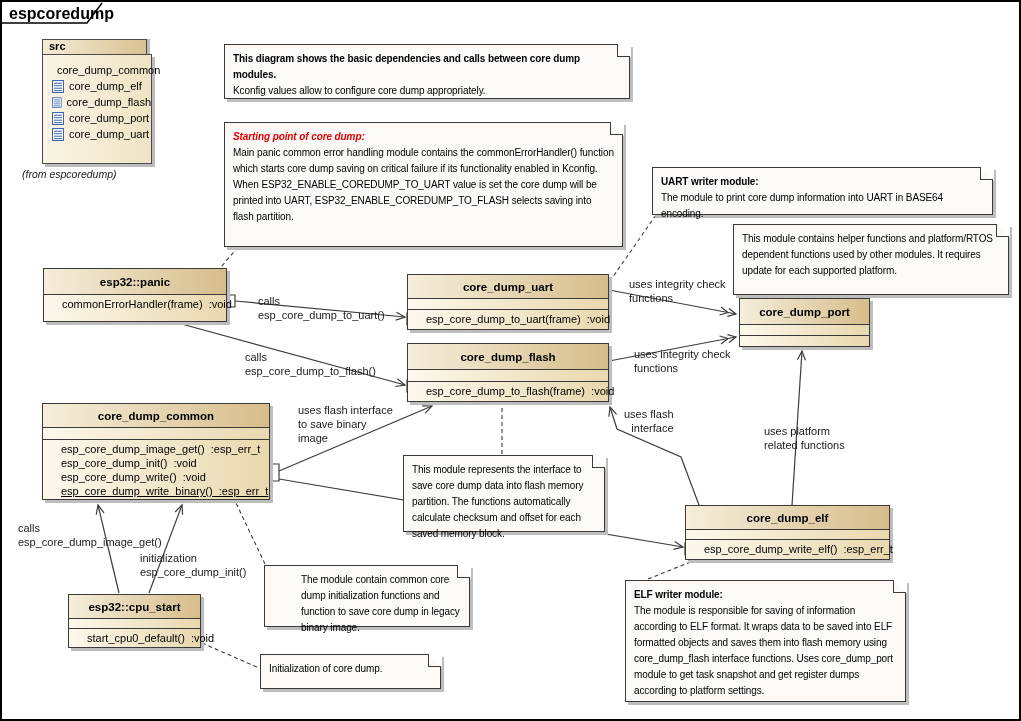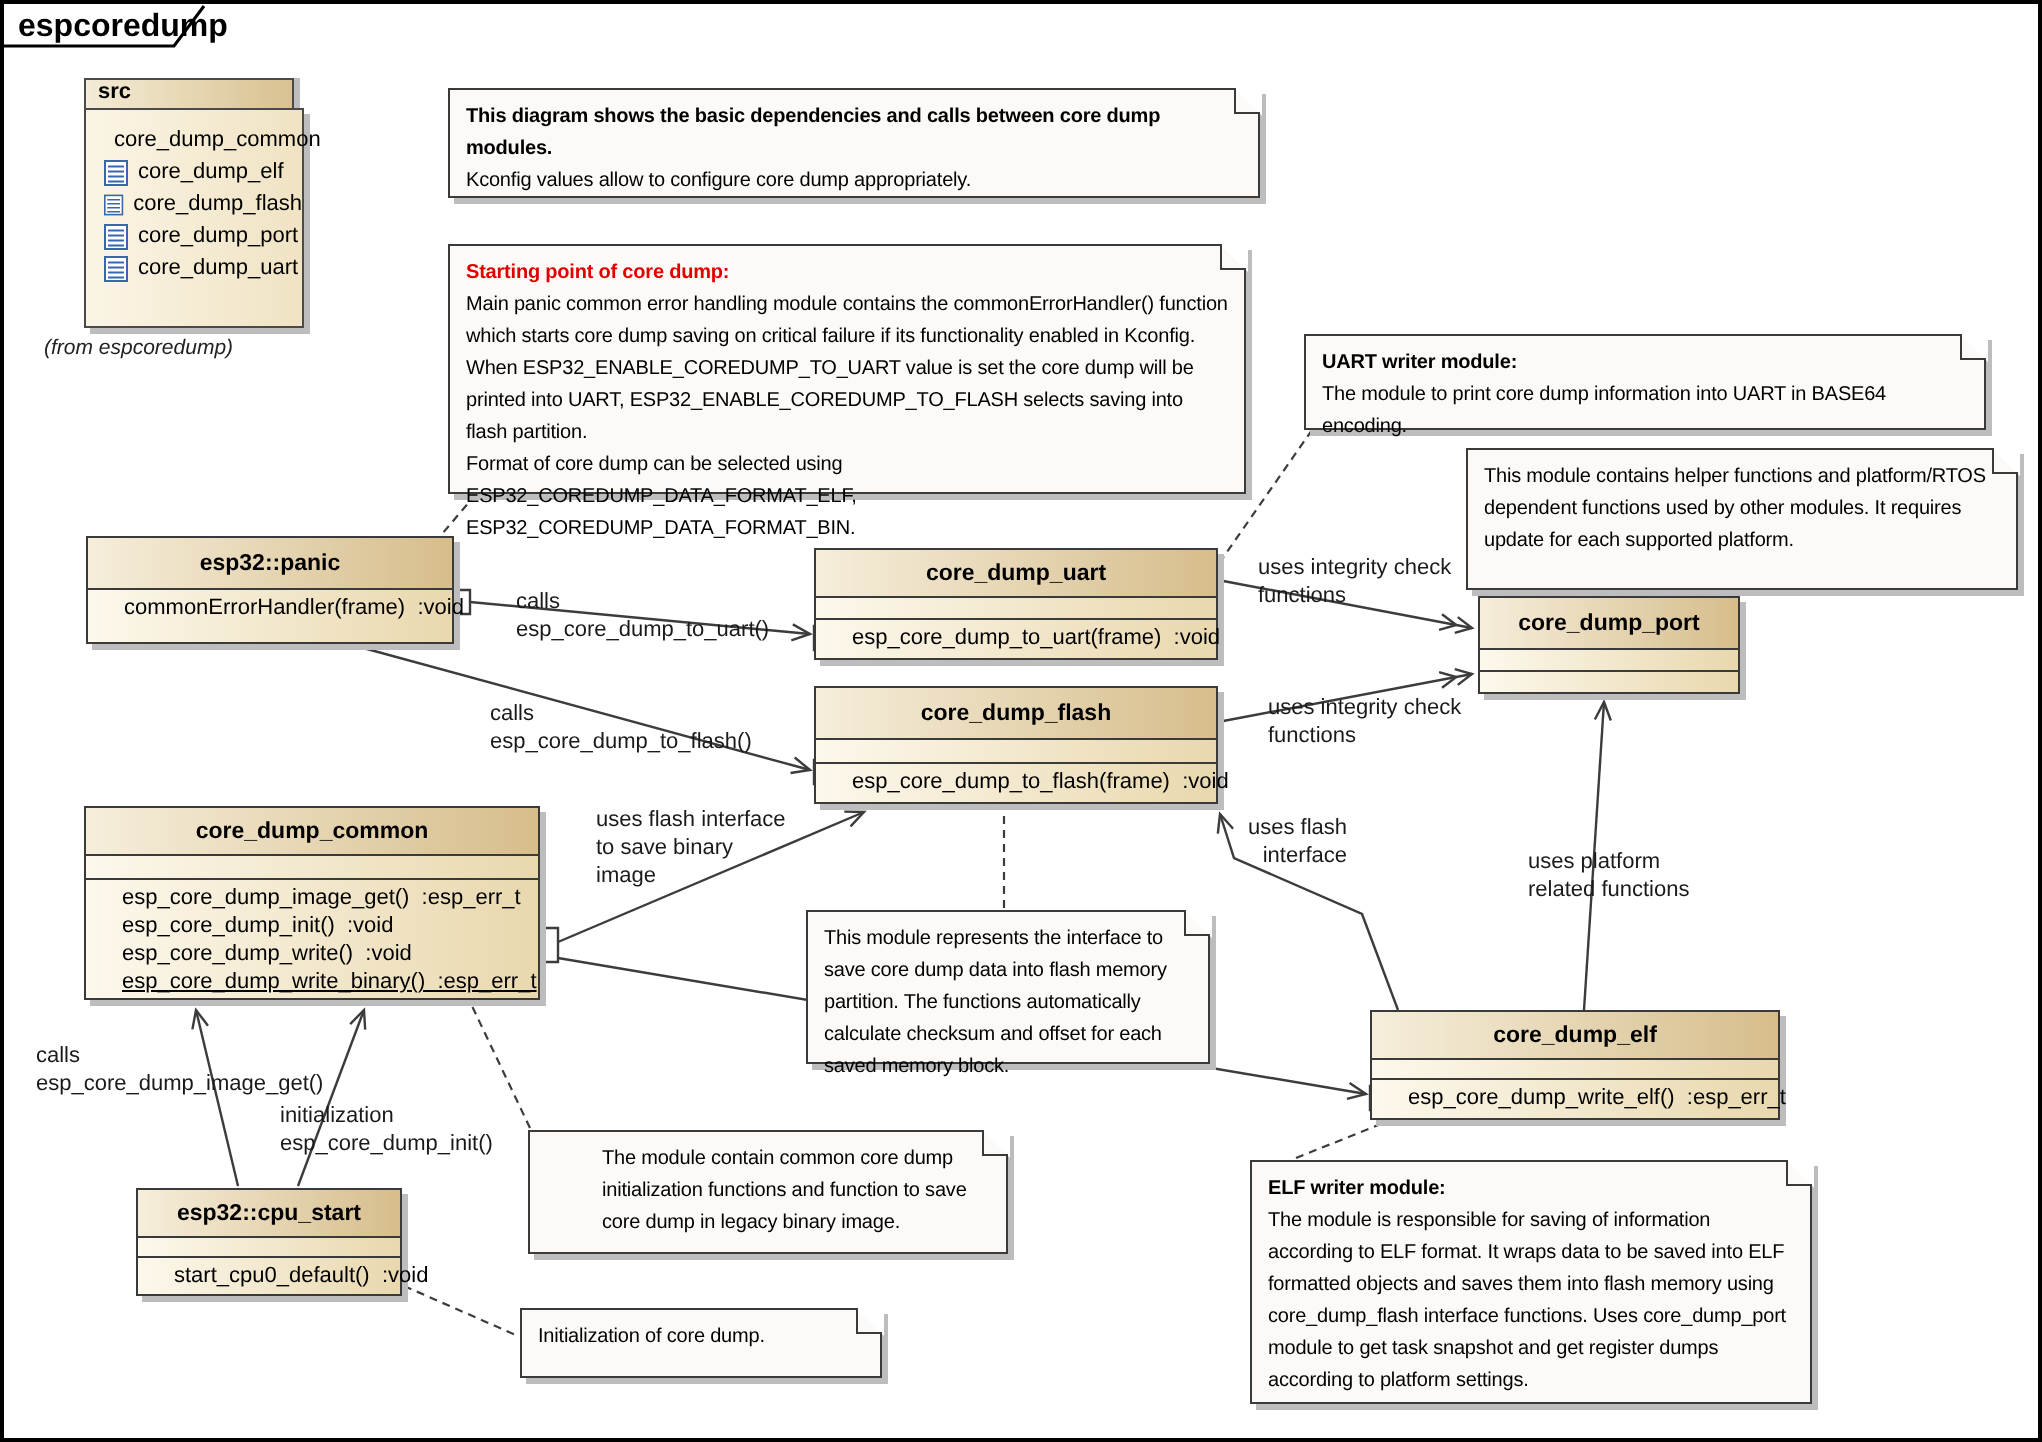--- a/index.html
+++ b/index.html
@@ -18,21 +18,21 @@
   .uml-class .empty-comp { border-bottom:1px solid #3a3a3a; }
   .uml-class .ops { padding:2px 18px; }
   .uml-class .op { font-size:11px; line-height:14px; color:#000; white-space:pre; }
   .uml-class .op.static { text-decoration:underline; }
 
   
   .note { position:absolute; z-index:2; background:#fcf9f7; border:1.5px solid #3a3a3a; box-shadow:3px 3px 0 #bdbdbd; padding:6px 8px; font-size:10px; line-height:16px; color:#000; letter-spacing:-0.1px; }
   .note::before { content:""; position:absolute; top:-2px; right:-2px; width:0; height:0; border-style:solid; border-width:0 15px 15px 0; border-color:#ffffff #ffffff transparent transparent; }
   .note::after { content:""; position:absolute; top:-1px; right:-1px; width:12px; height:12px; border-left:1.5px solid #3a3a3a; border-bottom:1.5px solid #3a3a3a; background:transparent; }
   .note .nt-title { font-weight:bold; }
-  .note .nt-title.red { color:#e00000; }
+  .note .nt-title.red { color:#e00000;font-style:italic; }
   .note p { margin:0; }
 
   
   .pkg-tab { position:absolute; left:40px; top:37px; width:105px; height:15px; z-index:2; border:1.5px solid #4a4a4a; border-bottom:none; background:linear-gradient(90deg,#f4ecd6,#d9c190); font-size:11px; font-weight:bold; padding:0 0 0 6px; line-height:13px; box-shadow:3px 0 0 #bdbdbd; }
   .pkg-body { position:absolute; left:40px; top:52px; width:110px; height:110px; z-index:2; border:1.5px solid #4a4a4a; background:linear-gradient(90deg,#fbf5e6,#f0e3c3); box-shadow:3px 3px 0 #bdbdbd; padding-top:7px; }
   .pkg-row { display:flex; align-items:center; gap:5px; height:16px; padding-left:9px; }
   .pkg-row span { font-size:11px; color:#000; }
   .pkg-origin { position:absolute; left:20px; top:166px; width:150px; z-index:2; text-align:left; font-size:10.5px; font-style:italic; color:#222; }
 
   
@@ -129,37 +129,36 @@
 
   <div class="note" style="left:222px; top:42px; width:406px; height:55px;">
     <span class="nt-title">This diagram shows the basic dependencies and calls between core dump modules.</span>
     <p>Kconfig values allow to configure core dump appropriately.</p>
   </div>
 
   <div class="note" style="left:222px; top:120px; width:399px; height:125px;">
     <div class="nt-title red">Starting point of core dump:</div>
     <p>Main panic  common error handling module contains the commonErrorHandler() function which starts core dump saving on critical failure if its functionality enabled in Kconfig.</p>
     <p>When ESP32_ENABLE_COREDUMP_TO_UART value is set the core dump will be printed into UART, ESP32_ENABLE_COREDUMP_TO_FLASH selects saving into flash partition.</p>
-    <p>Format of core dump can be selected using ESP32_COREDUMP_DATA_FORMAT_ELF, ESP32_COREDUMP_DATA_FORMAT_BIN.</p>
   </div>
 
   <div class="note" style="left:650px; top:165px; width:341px; height:48px;">
     <div class="nt-title">UART writer module:</div>
     <p>The module to print core dump information into UART in BASE64 encoding.</p>
   </div>
 
   <div class="note" style="left:731px; top:222px; width:276px; height:71px;">
     <p>This module contains helper functions and platform/RTOS dependent functions used by other modules. It requires update for each supported platform.</p>
   </div>
 
   <div class="note" style="left:401px; top:453px; width:202px; height:77px;">
     <p>This module represents the interface to save core dump data into flash memory partition. The functions automatically calculate checksum and offset for each saved memory block.</p>
   </div>
 
-  <div class="note" style="left:262px; top:563px; width:240px; height:62px;padding-left:36px;">
+  <div class="note" style="left:262px; top:563px; width:206px; height:62px;padding-left:36px;">
     <p>The module contain common core dump initialization functions and function to save core dump in legacy binary image.</p>
   </div>
 
   <div class="note" style="left:258px; top:652px; width:181px; height:35px;">
     <p>Initialization of core dump.</p>
   </div>
 
   <div class="note" style="left:623px; top:578px; width:281px; height:122px;">
     <div class="nt-title">ELF writer module:</div>
     <p>The module is responsible for saving of information according to ELF format. It wraps data to be saved into ELF formatted objects and saves them into flash memory using core_dump_flash interface functions. Uses core_dump_port module to get task snapshot and get register dumps according to platform settings.</p>

